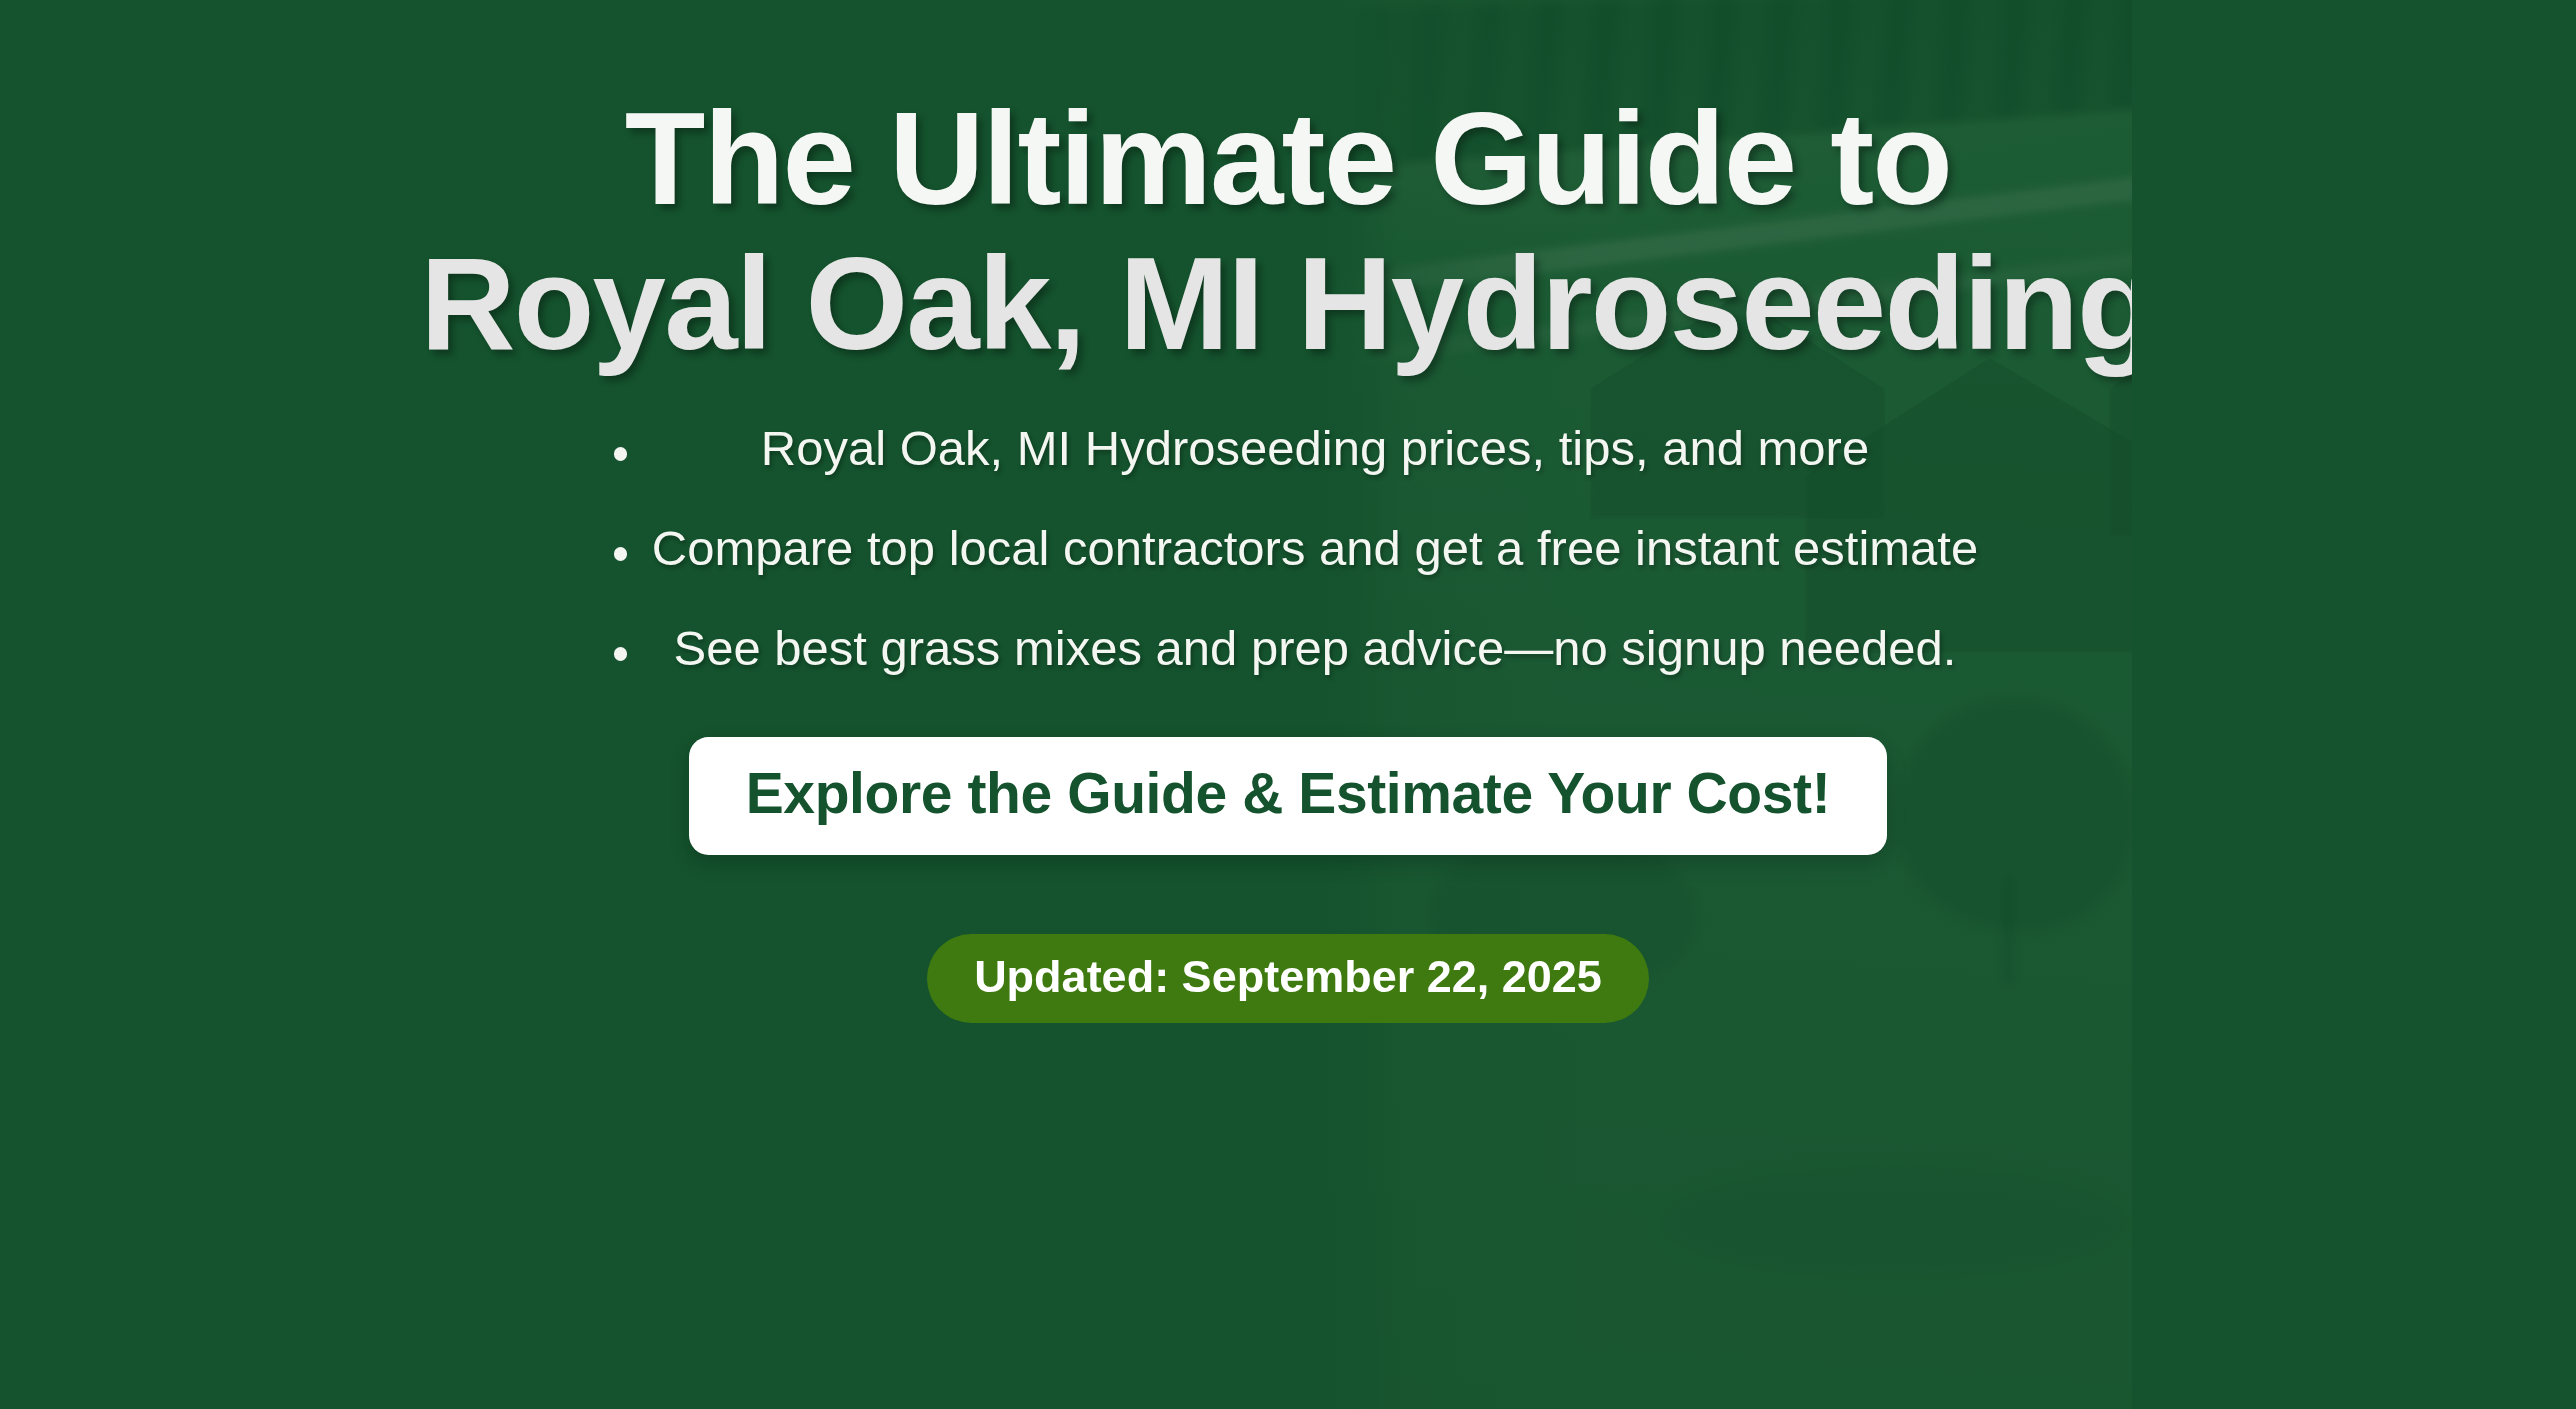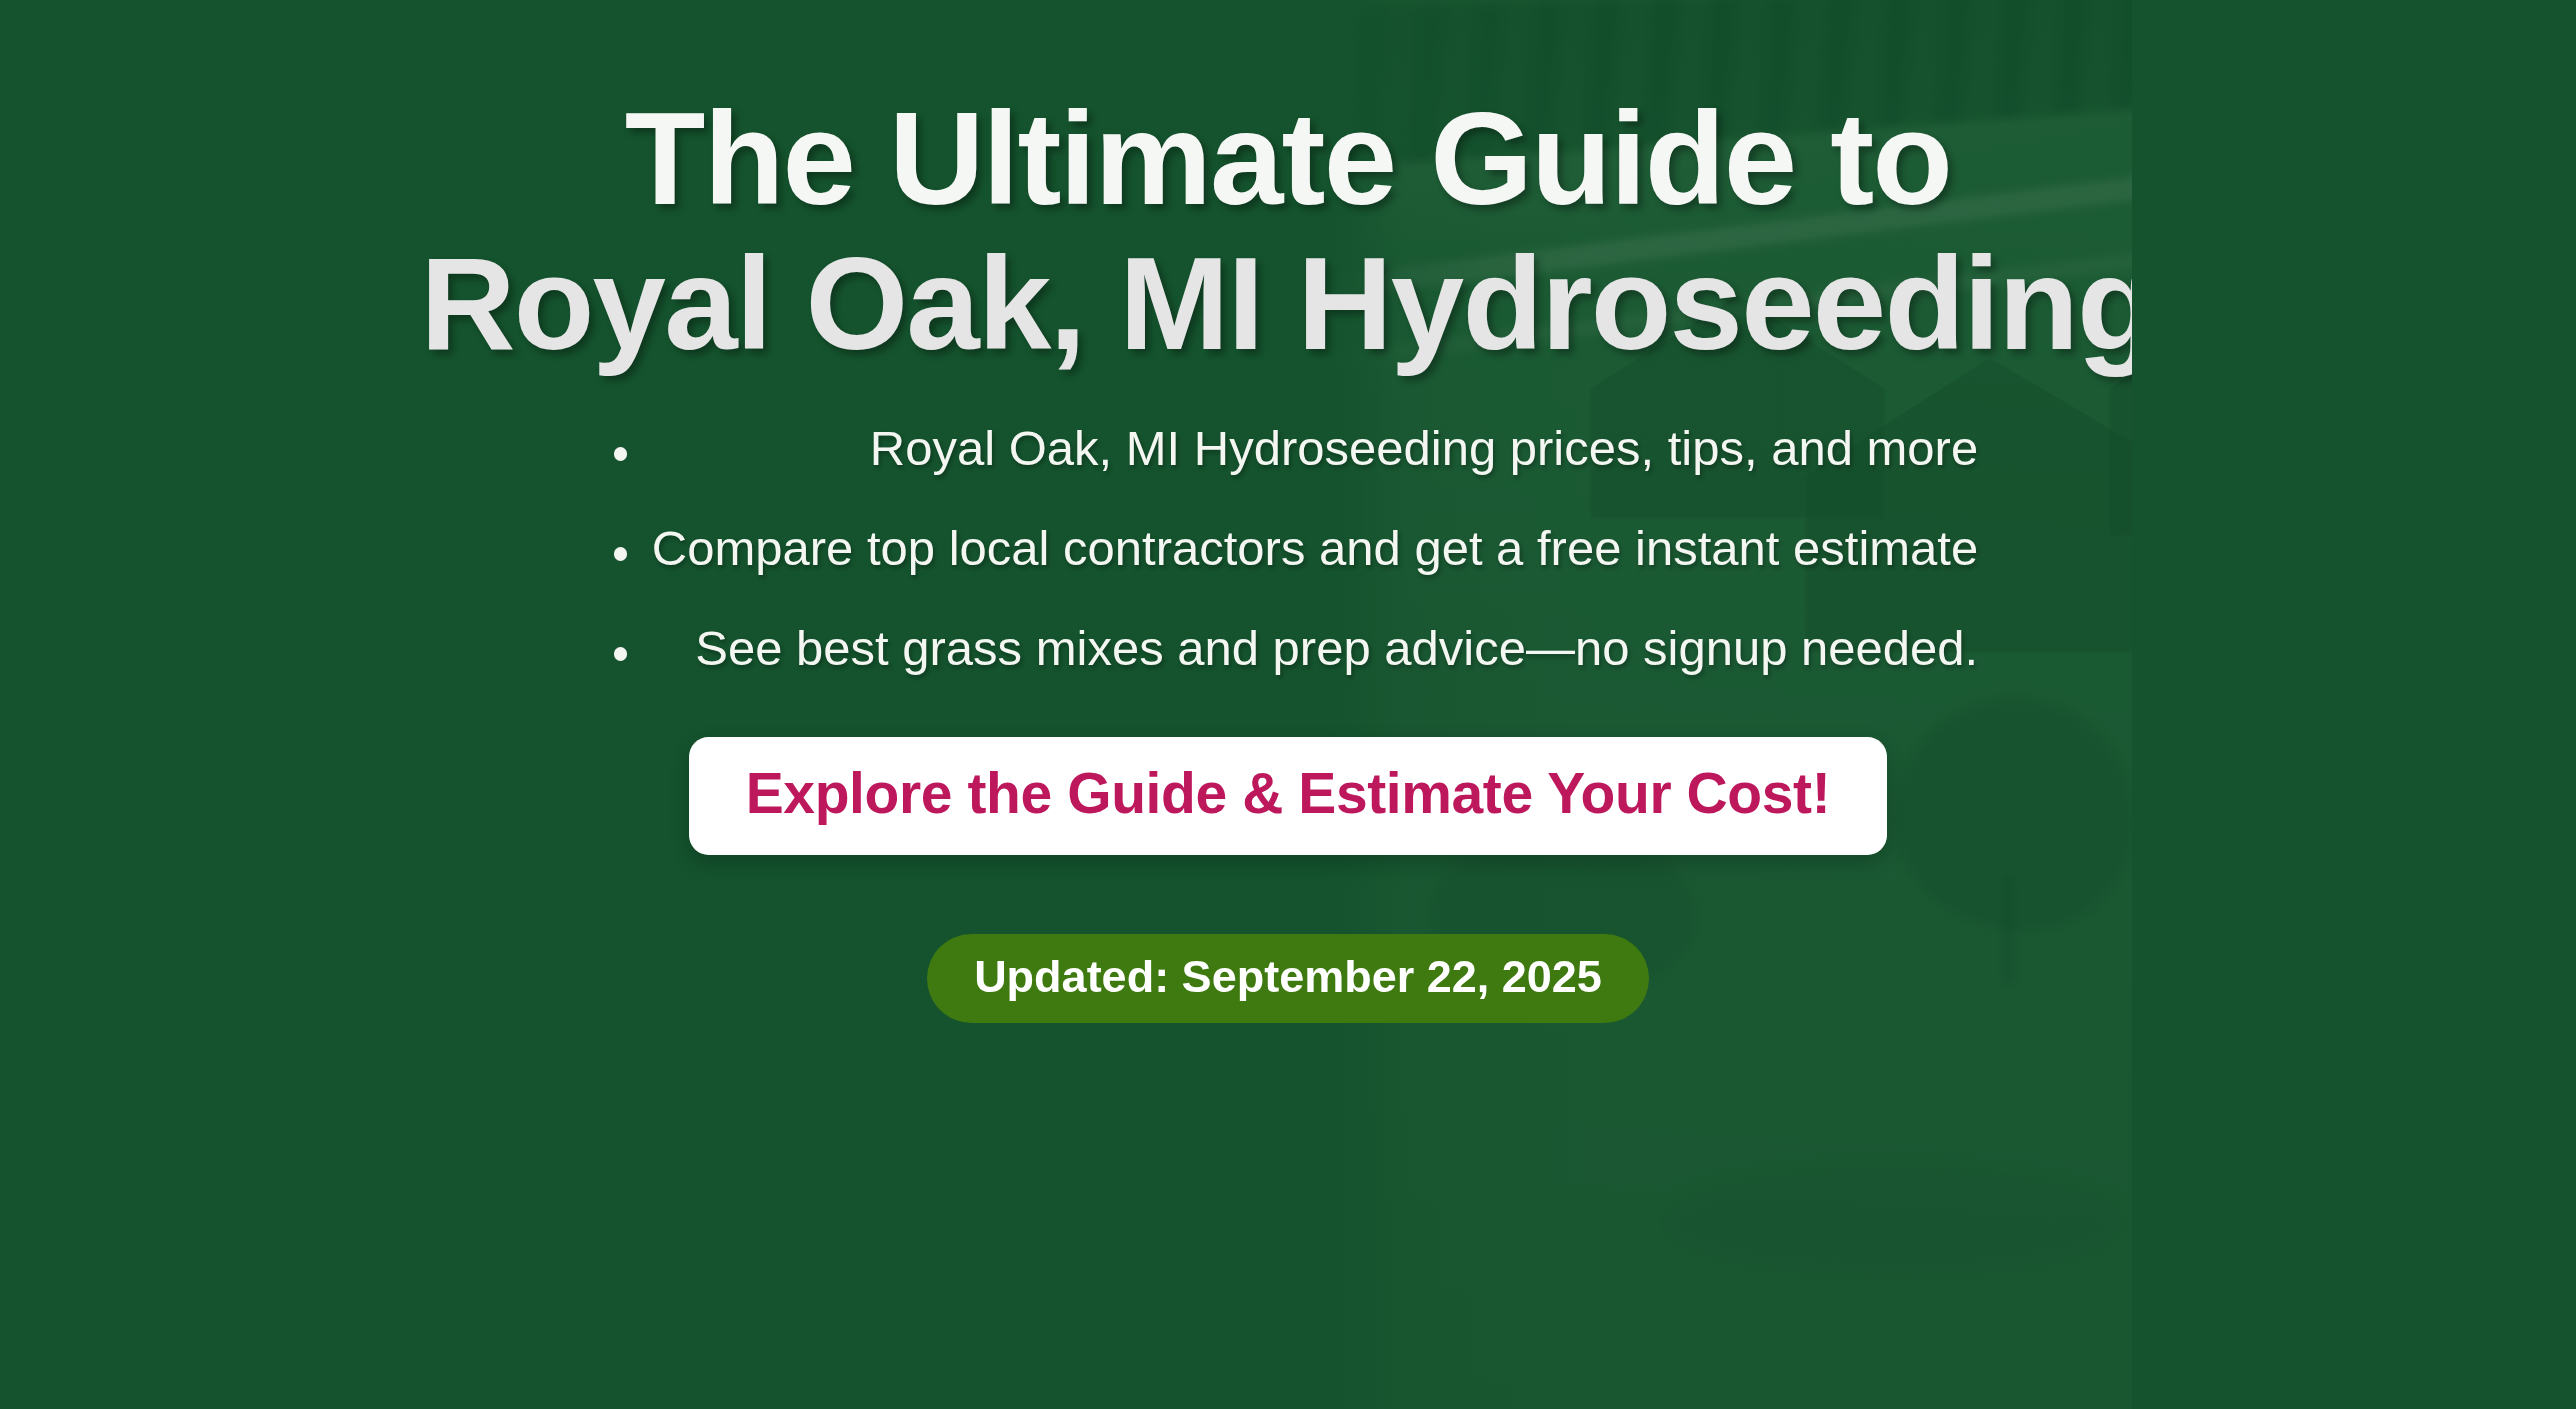--- a/index.html
+++ b/index.html
@@ -158,21 +158,21 @@
     display: block;
     color: #e5e5e5;
     text-shadow: 4.5px 4.5px 7.2px rgba(0,0,0,.32);
   }
 
   .bullets {
     list-style: none;
     margin: 47px 0 0 0;
     padding: 0;
     display: inline-block;
-    text-align: right;
+    text-align: center;
   }
   .bullets li {
     position: relative;
     color: #f4f6f2;
     font-size: 49px;
     font-weight: 400;
     line-height: 1.06;
     padding: 0 0 0 54px;
     margin-bottom: 48px;
     text-shadow: 1.8px 2.7px 4.5px rgba(0,0,0,.30);
@@ -185,21 +185,21 @@
     top: 24px;
     width: 13.4px; height: 13.4px;
     border-radius: 50%;
     background: #f4f6f2;
   }
 
   .cta-wrap { margin-top: 50px; }
   .cta {
     display: inline-block;
     background: #ffffff;
-    color: #be185d;
+    color: #14532d;
     font-size: 57px;
     font-weight: 700;
     letter-spacing: -0.4px;
     padding: 25px 57px 29px;
     border: none;
     border-radius: 19.7px;
     box-shadow: 0 7.2px 19.7px rgba(0,0,0,.20);
     cursor: pointer;
     font-family: "Liberation Sans", sans-serif;
     line-height: 1.12;

